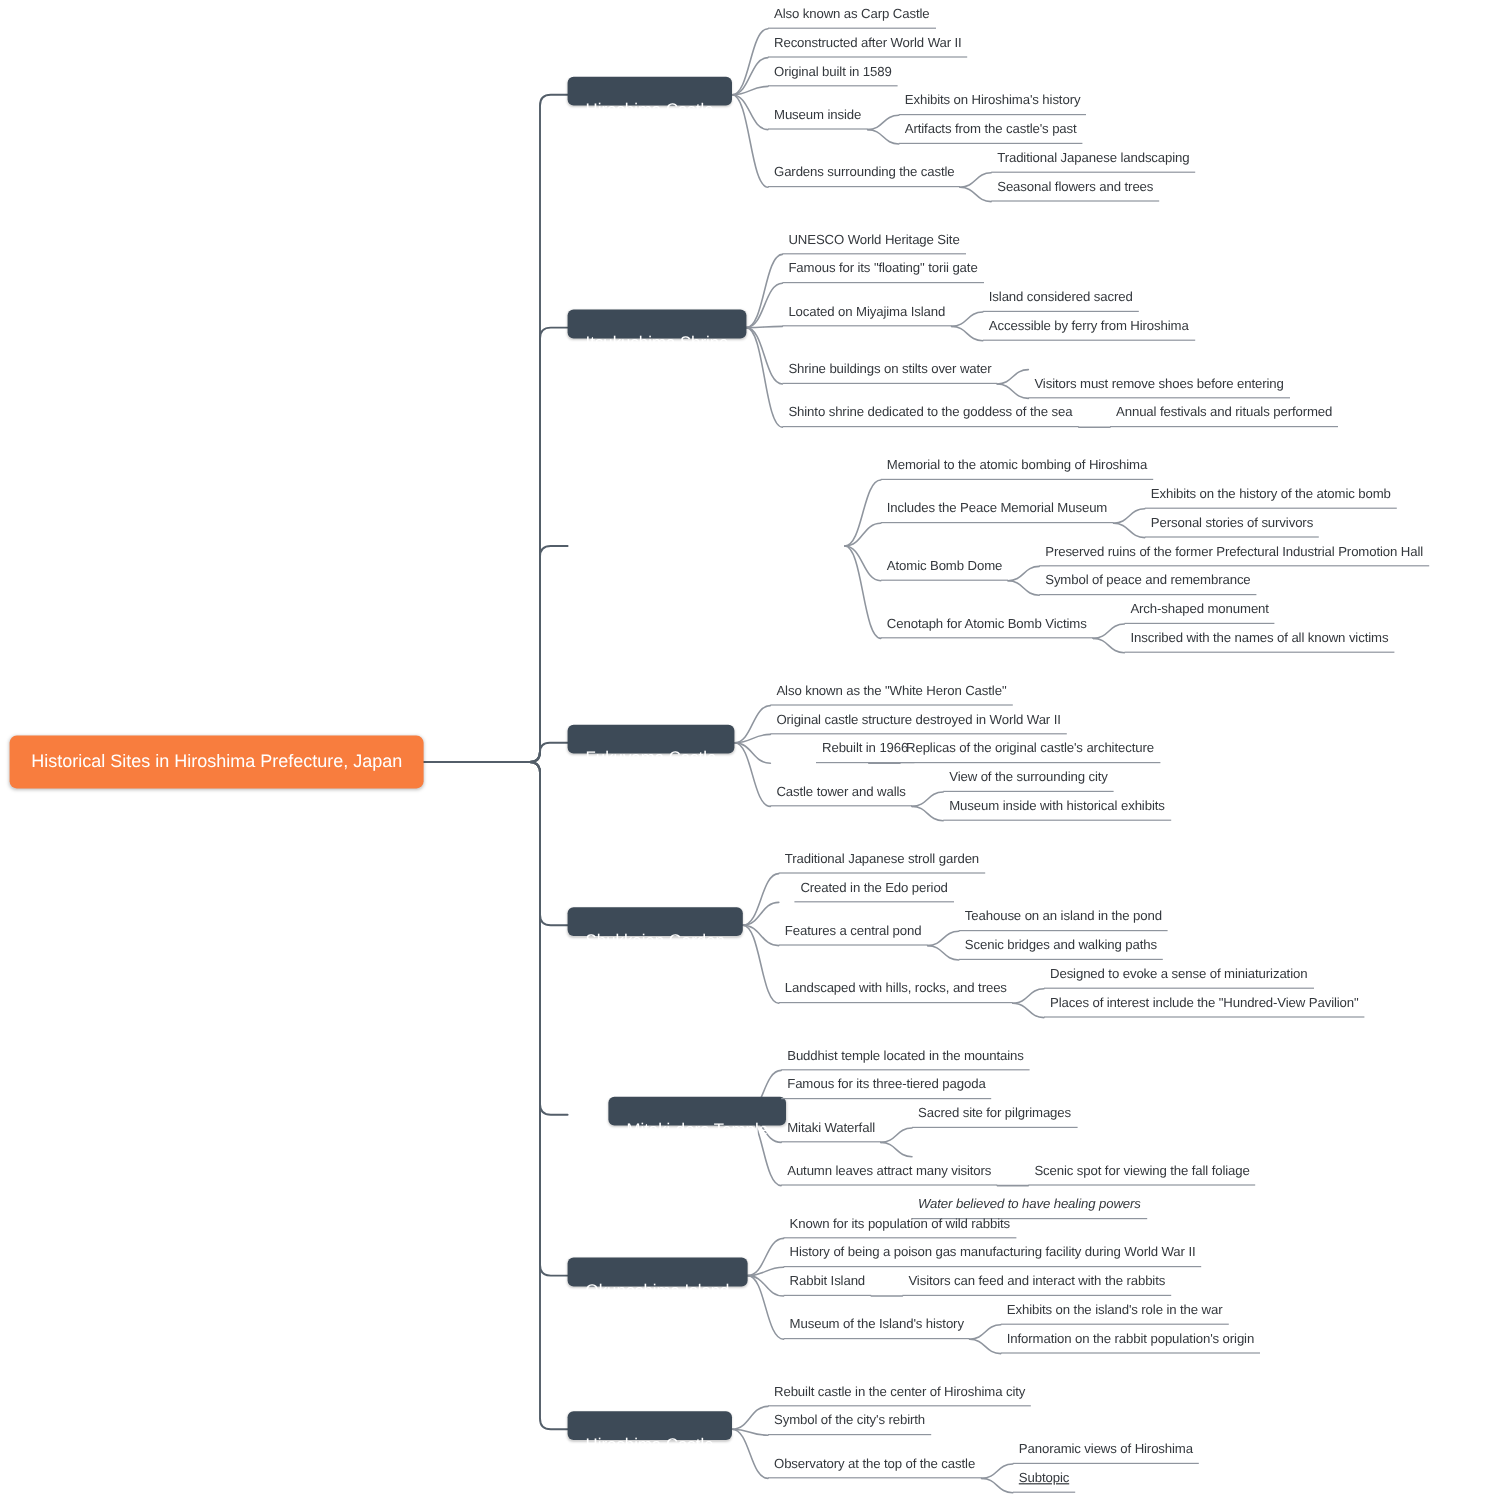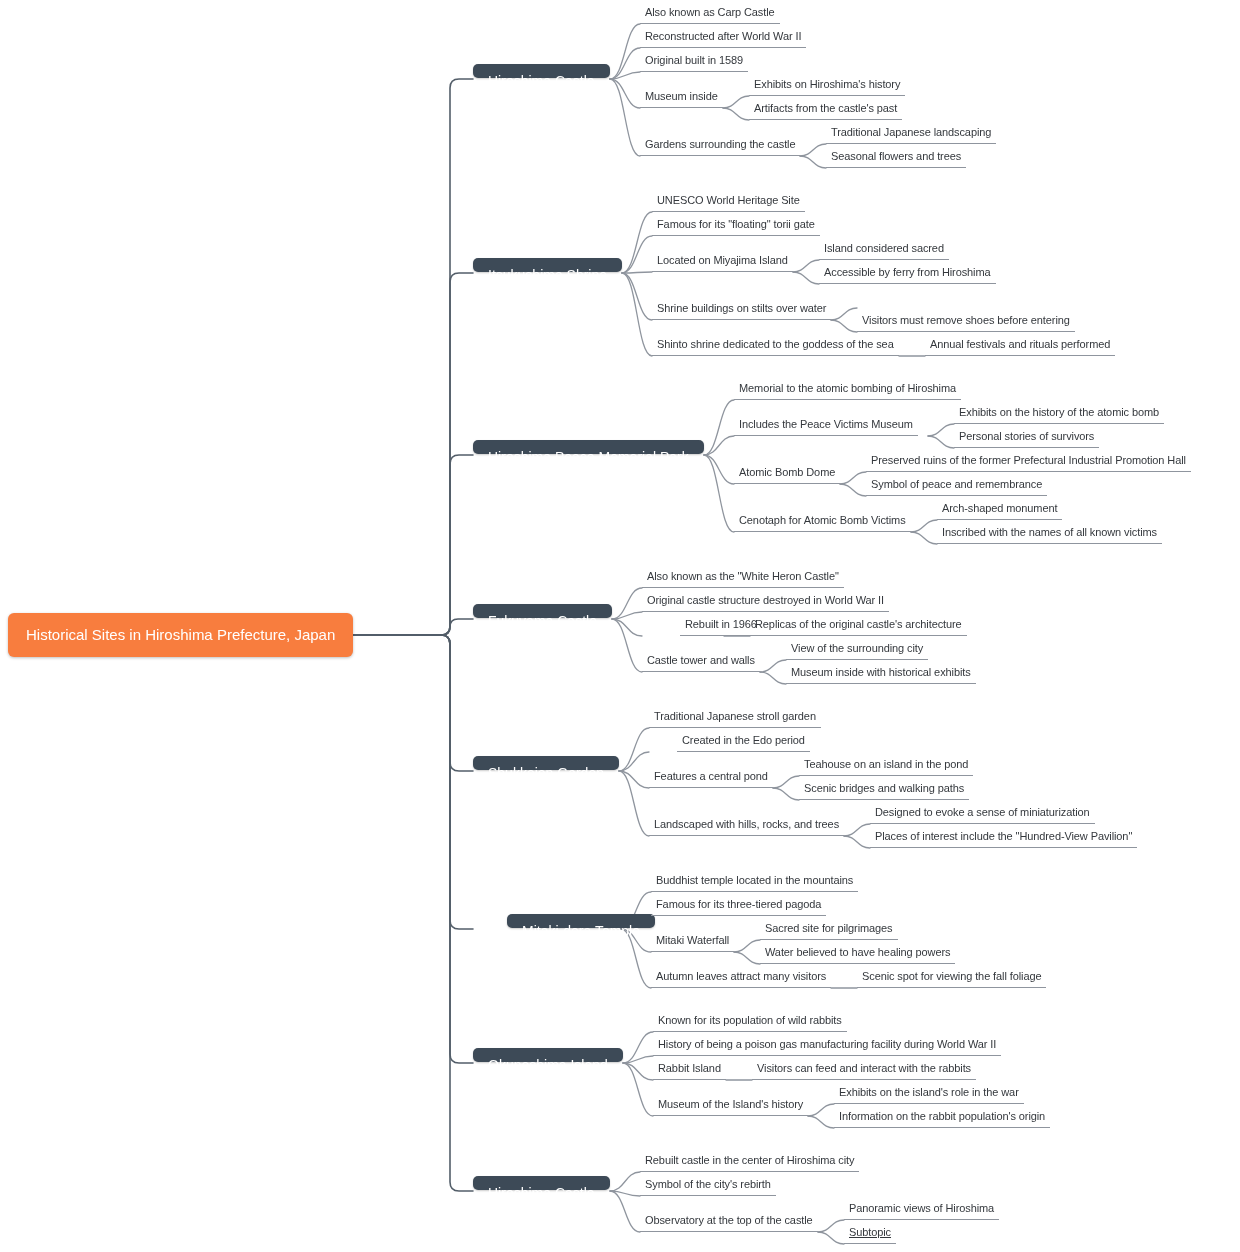--- a/index.html
+++ b/index.html
@@ -35,21 +35,21 @@
     border-radius: 6px;
     box-shadow: 0 1px 3px rgba(0,0,0,.25);
   }
   .node.main {
     background: var(--main-bg, #3d4a57);
     color: var(--main-text, #fff);
     font-size: 14px;
     font-weight: 500;
     height: 14px;
     line-height: 30px;
-    padding: 2px 15px;
+    padding: 12px 15px;
     border-radius: 5px;
     box-shadow: 0 1px 2px rgba(0,0,0,.2);
   }
   .node.sub {
     color: var(--sub-text, #34383d);
     font-size: 11px;
     letter-spacing: -0.1px;
     height: 22px;
     line-height: 20px;
     padding: 0 5px;
@@ -147,54 +147,53 @@
     <div class="node main" style="left: 473px; top: 258px;">Itsukushima Shrine</div>
     <div class="node sub" style="left: 652px; top: 190px;">UNESCO World Heritage Site</div>
     <div class="node sub" style="left: 652px; top: 214px;">Famous for its "floating" torii gate</div>
     <div class="node sub" style="left: 652px; top: 250px;">Located on Miyajima Island</div>
     <div class="node sub" style="left: 819px; top: 238px;">Island considered sacred</div>
     <div class="node sub" style="left: 819px; top: 262px;">Accessible by ferry from Hiroshima</div>
     <div class="node sub" style="left: 652px; top: 298px;">Shrine buildings on stilts over water</div>
     <div class="node sub" style="left: 857px; top: 310px;">Visitors must remove shoes before entering</div>
     <div class="node sub" style="left: 652px; top: 334px;">Shinto shrine dedicated to the goddess of the sea</div>
     <div class="node sub" style="left: 925px; top: 334px;">Annual festivals and rituals performed</div>
-    <div class="node main" style="left: 473px; top: 440px;">Hiroshima Peace Memorial Park</div>
     <div class="node sub" style="left: 734px; top: 378px;">Memorial to the atomic bombing of Hiroshima</div>
-    <div class="node sub" style="left: 734px; top: 414px;">Includes the Peace Victims Museum</div>
+    <div class="node sub" style="left: 734px; top: 414px;">Includes the Peace Memorial Museum</div>
     <div class="node sub" style="left: 954px; top: 402px;">Exhibits on the history of the atomic bomb</div>
     <div class="node sub" style="left: 954px; top: 426px;">Personal stories of survivors</div>
     <div class="node sub" style="left: 734px; top: 462px;">Atomic Bomb Dome</div>
     <div class="node sub" style="left: 866px; top: 450px;">Preserved ruins of the former Prefectural Industrial Promotion Hall</div>
     <div class="node sub" style="left: 866px; top: 474px;">Symbol of peace and remembrance</div>
     <div class="node sub" style="left: 734px; top: 510px;">Cenotaph for Atomic Bomb Victims</div>
     <div class="node sub" style="left: 937px; top: 498px;">Arch-shaped monument</div>
     <div class="node sub" style="left: 937px; top: 522px;">Inscribed with the names of all known victims</div>
     <div class="node main" style="left: 473px; top: 604px;">Fukuyama Castle</div>
     <div class="node sub" style="left: 642px; top: 566px;">Also known as the "White Heron Castle"</div>
     <div class="node sub" style="left: 642px; top: 590px;">Original castle structure destroyed in World War II</div>
     <div class="node sub" style="left: 680px; top: 614px;">Rebuilt in 1966</div>
     <div class="node sub" style="left: 750px; top: 614px;">Replicas of the original castle's architecture</div>
     <div class="node sub" style="left: 642px; top: 650px;">Castle tower and walls</div>
     <div class="node sub" style="left: 786px; top: 638px;">View of the surrounding city</div>
     <div class="node sub" style="left: 786px; top: 662px;">Museum inside with historical exhibits</div>
     <div class="node main" style="left: 473px; top: 756px;">Shukkeien Garden</div>
     <div class="node sub" style="left: 649px; top: 706px;">Traditional Japanese stroll garden</div>
-    <div class="node sub" style="left: 677px; top: 730px;">Created in the Edo period</div>
+    <div class="node sub" style="left: 662px; top: 730px;">Created in the Edo period</div>
     <div class="node sub" style="left: 649px; top: 766px;">Features a central pond</div>
     <div class="node sub" style="left: 799px; top: 754px;">Teahouse on an island in the pond</div>
     <div class="node sub" style="left: 799px; top: 778px;">Scenic bridges and walking paths</div>
     <div class="node sub" style="left: 649px; top: 814px;">Landscaped with hills, rocks, and trees</div>
     <div class="node sub" style="left: 870px; top: 802px;">Designed to evoke a sense of miniaturization</div>
     <div class="node sub" style="left: 870px; top: 826px;">Places of interest include the "Hundred-View Pavilion"</div>
     <div class="node main" style="left: 473px; top: 914px; margin-left: 34px;">Mitaki-dera Temple</div>
     <div class="node sub" style="left: 651px; top: 870px;">Buddhist temple located in the mountains</div>
     <div class="node sub" style="left: 651px; top: 894px;">Famous for its three-tiered pagoda</div>
     <div class="node sub" style="left: 651px; top: 930px;">Mitaki Waterfall</div>
     <div class="node sub" style="left: 760px; top: 918px;">Sacred site for pilgrimages</div>
-    <div class="node sub" style="left: 760px; top: 942px;">Water believed to have healing powers</div>
+    <div class="node sub" style="left: 760px; top: 994px; font-style: italic;">Water believed to have healing powers</div>
     <div class="node sub" style="left: 651px; top: 966px;">Autumn leaves attract many visitors</div>
     <div class="node sub" style="left: 857px; top: 966px;">Scenic spot for viewing the fall foliage</div>
     <div class="node main" style="left: 473px; top: 1048px;">Okunoshima Island</div>
     <div class="node sub" style="left: 653px; top: 1010px;">Known for its population of wild rabbits</div>
     <div class="node sub" style="left: 653px; top: 1034px;">History of being a poison gas manufacturing facility during World War II</div>
     <div class="node sub" style="left: 653px; top: 1058px;">Rabbit Island</div>
     <div class="node sub" style="left: 752px; top: 1058px;">Visitors can feed and interact with the rabbits</div>
     <div class="node sub" style="left: 653px; top: 1094px;">Museum of the Island's history</div>
     <div class="node sub" style="left: 834px; top: 1082px;">Exhibits on the island's role in the war</div>
     <div class="node sub" style="left: 834px; top: 1106px;">Information on the rabbit population's origin</div>

